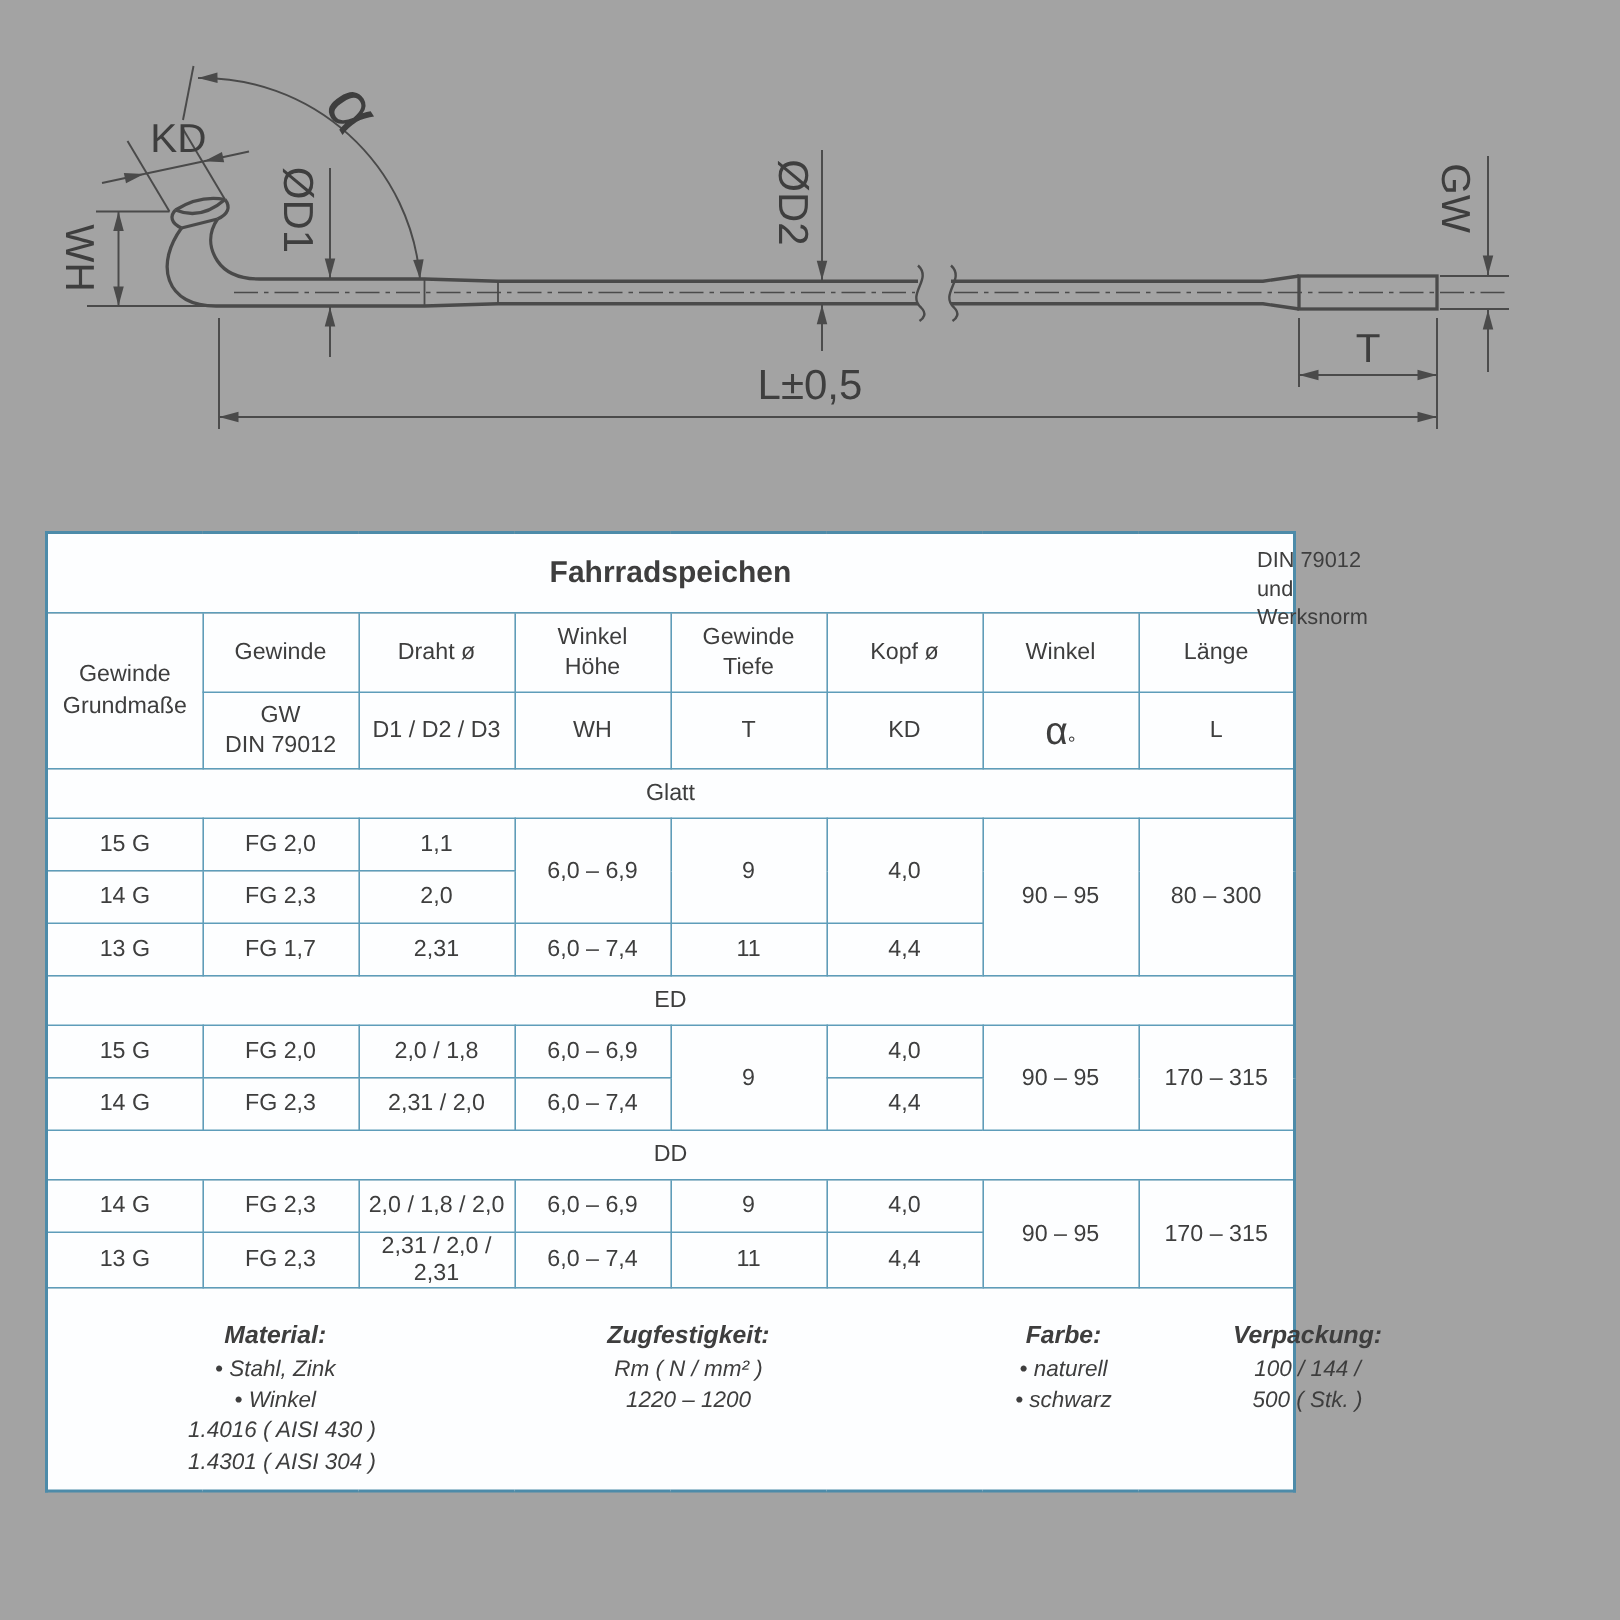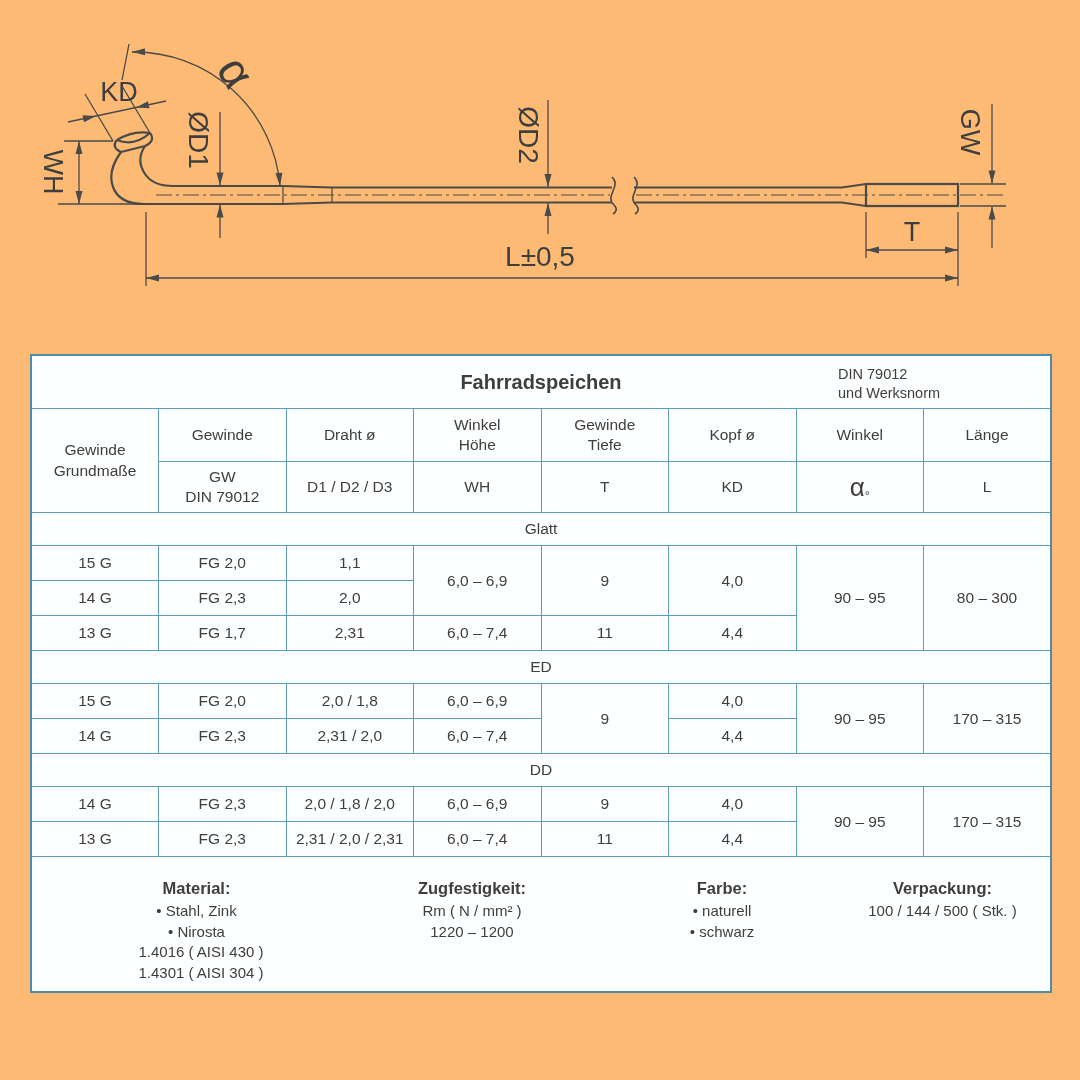--- a/index.html
+++ b/index.html
@@ -1,35 +1,35 @@
 <!DOCTYPE html>
 <html><head>
 <meta charset="utf-8">
 <style>
   html,body{margin:0;padding:0;background:#ffffff;}
-  .page{position:relative;width:1080px;height:1080px;background:#fdba74;overflow:hidden;
+  .page{position:relative;width:1080px;height:1080px;background:#a3a3a3;overflow:hidden;
         font-family:"Liberation Sans",sans-serif;color:#3e3e3e;}
   .drawing{display:block;}
   .drawing text{font-family:"Liberation Sans",sans-serif;fill:#3e3e3e;}
-  table.spec{border-collapse:collapse;table-layout:fixed;width:1022px;margin:4px 0 0 30px;
+  table.spec{border-collapse:collapse;table-layout:fixed;width:834px;margin:4px 0 0 30px;
              border:2.5px solid #4d8ba9;}
   table.spec td{border:1.5px solid #5e9dba;text-align:center;vertical-align:middle;
                 background:#fdfeff;font-size:15.5px;padding:0;}
   td.title-cell{background:#cddee9;height:52px;position:relative;}
   .main-title{font-weight:bold;font-size:20px;}
   .norm{position:absolute;left:806px;top:9px;text-align:left;font-size:14.5px;line-height:1.3;}
   td.hdr{height:52px;white-space:pre-line;line-height:1.3;}
   td.sym{height:50px;font-size:21px;}
   td.sym-small{font-size:14.5px;white-space:pre-line;line-height:1.3;}
   td.band{background:#cddee9;font-weight:normal;font-size:16.5px;height:32px;}
   td.data{height:34px;}
   .alpha-main{font-size:26px;}
   .alpha-ring{font-size:13px;vertical-align:-4px;}
   td.footer-cell{background:#cddee9;height:134px;text-align:left;vertical-align:top;}
-  .footer-grid{display:grid;grid-template-columns:277px 274px 226px auto;padding:13px 0 0 26px;}
+  .footer-grid{display:grid;grid-template-columns:277px 274px 226px auto;padding:13px 0 0 13px;font-style:italic;}
   .fblock{font-size:15px;line-height:1.38;}
   .fblock .ftitle{font-weight:bold;font-size:16.5px;margin-bottom:1px;}
   .fblock .indent{padding-left:9px;}
 </style>
 </head>
 <body>
 
 <div class="page">
 
   <svg class="drawing" width="1080" height="350" viewBox="0 0 1080 350">
@@ -246,21 +246,21 @@
       <td class="data">11</td>
       <td class="data">4,4</td>
     </tr>
 
     <tr>
       <td class="footer-cell" colspan="8">
         <div class="footer-grid">
           <div class="fblock">
             <div class="ftitle">Material:</div>
             <div>• Stahl, Zink</div>
-            <div>• Nirosta</div>
+            <div>• Winkel</div>
             <div class="indent">1.4016 ( AISI 430 )</div>
             <div class="indent">1.4301 ( AISI 304 )</div>
           </div>
           <div class="fblock">
             <div class="ftitle">Zugfestigkeit:</div>
             <div>Rm ( N / mm² )</div>
             <div>1220 – 1200</div>
           </div>
           <div class="fblock">
             <div class="ftitle">Farbe:</div>

